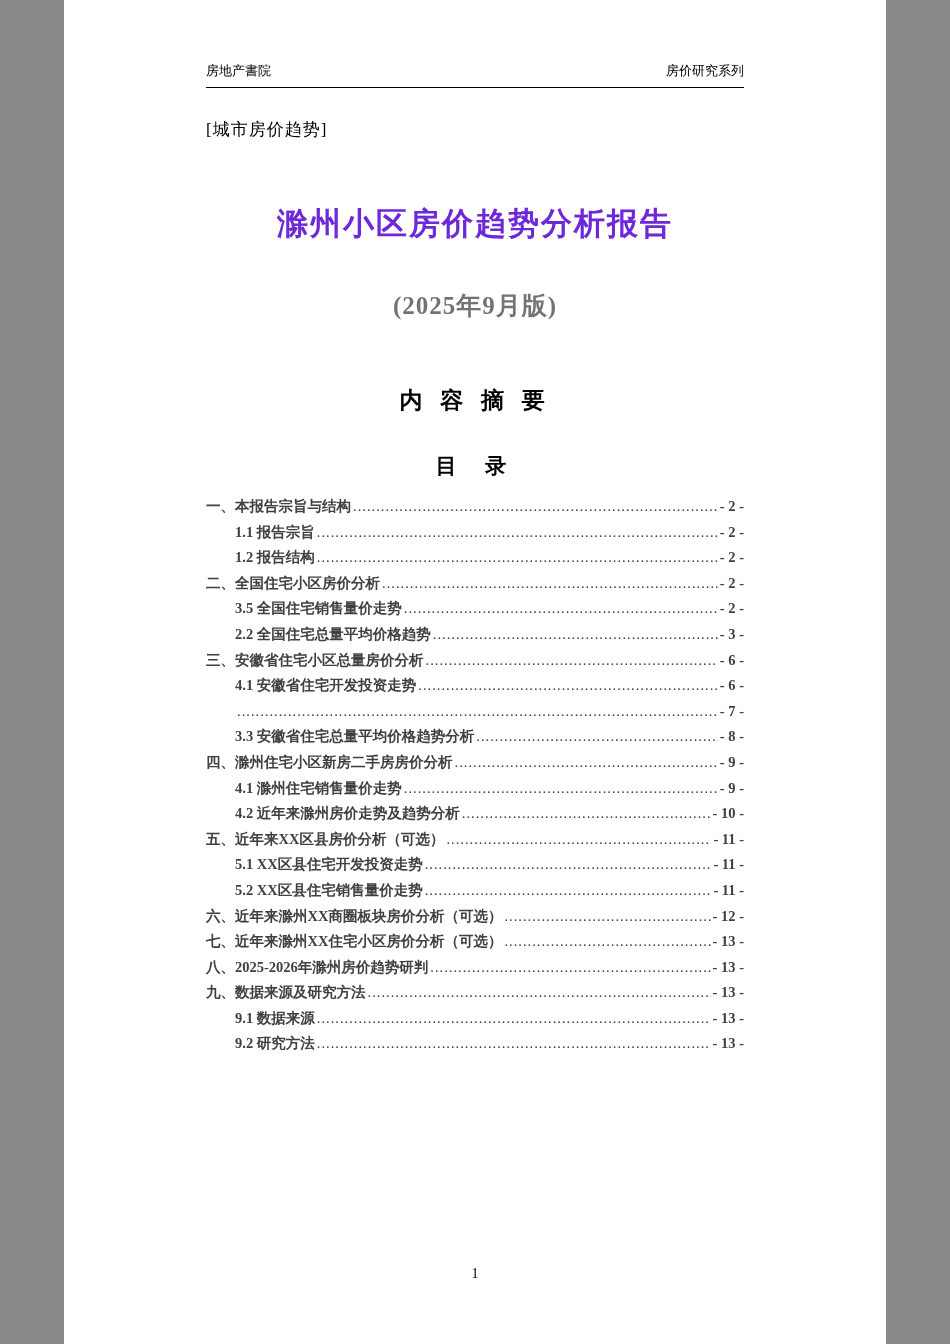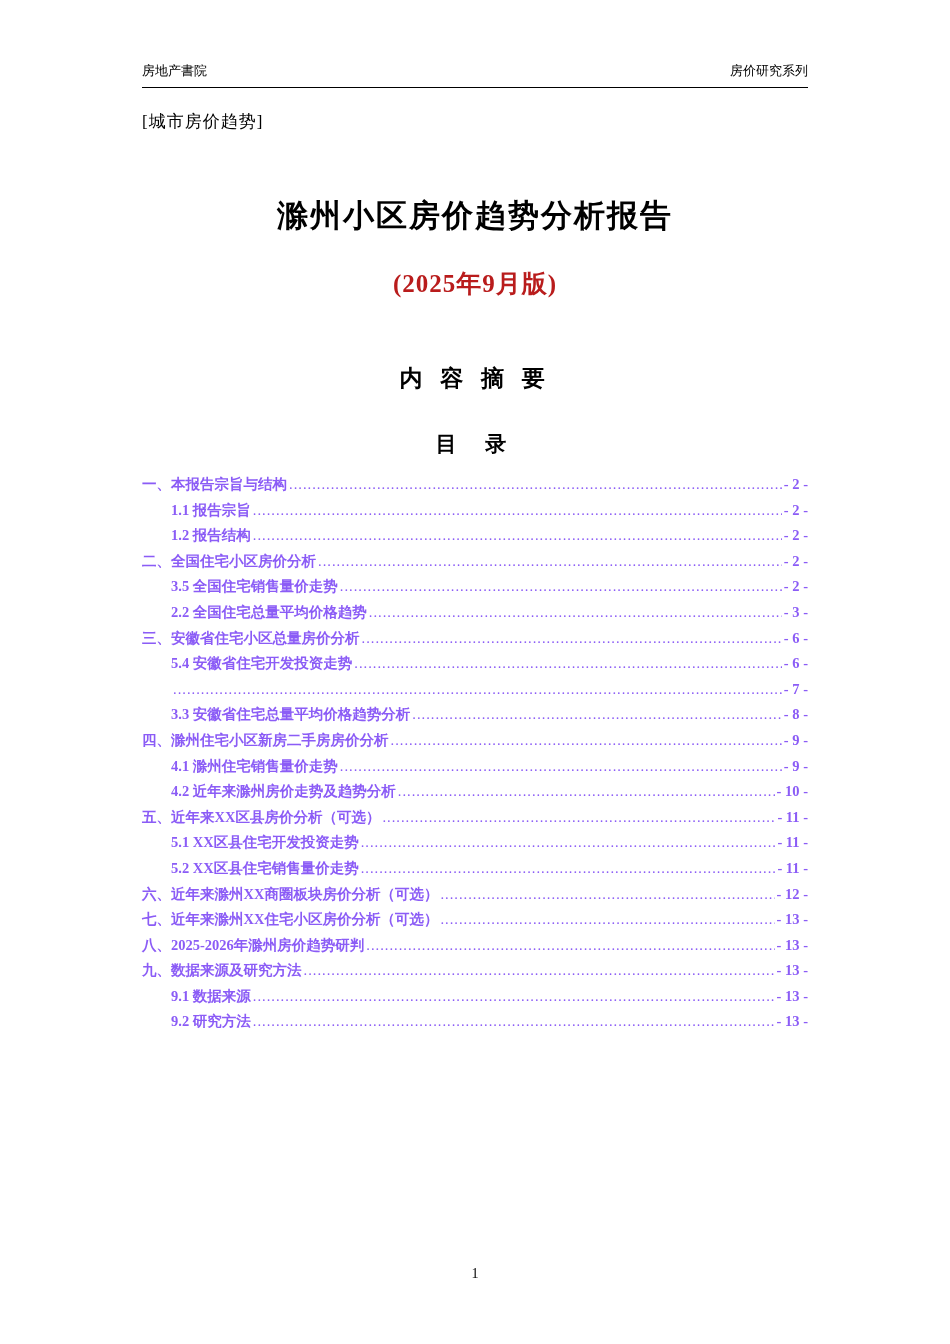--- a/index.html
+++ b/index.html
@@ -1,62 +1,62 @@
 <!DOCTYPE html>
 <html><head>
 <meta charset="utf-8">
 <style>
   html,body{margin:0;padding:0;background:#888;}
   .page{
     position:relative;
-    width:950px;height:1344px;
+    width:822px;height:1344px;
     margin:0 auto;
     background:#ffffff;
     font-family:"Liberation Serif","DejaVu Serif",serif;
     color:#000;
     overflow:hidden;
   }
   .content{margin:0 142px;}
   
   .doc-header{
     display:flex;justify-content:space-between;align-items:flex-end;
     padding-top:62px;padding-bottom:7px;
     border-bottom:1.5px solid #000;
     font-size:13px;
   }
-  .tagline{margin-top:22px;font-size:17px;letter-spacing:1px;}
+  .tagline{margin-top:30px;font-size:17px;letter-spacing:1px;}
   
   .report-title{
     margin-top:62px;text-align:center;
-    font-size:31px;font-weight:bold;color:#000000;letter-spacing:2px;
+    font-size:31px;font-weight:bold;color:#6d28d9;letter-spacing:2px;
   }
   .report-subtitle{
-    margin-top:30px;text-align:center;
-    font-size:25px;font-weight:bold;color:#b91c1c;letter-spacing:1px;
+    margin-top:44px;text-align:center;
+    font-size:25px;font-weight:bold;color:#737373;letter-spacing:1px;
   }
   .summary-heading{
     margin-top:63px;text-align:center;
     font-size:23px;font-weight:bold;letter-spacing:6px;
   }
   .summary-paragraph{
     margin-top:22px;
     font-size:19.5px;line-height:2.32;
     text-align:justify;text-indent:2em;
     letter-spacing:0.5px;
   }
   .toc-heading{
     margin-top:36px;text-align:center;
     font-size:21px;font-weight:bold;letter-spacing:8px;font-family:Liberation Mono, monospace;
   }
   
   .toc-list{margin-top:14px;font-size:14.5px;font-weight:bold;}
   .toc-row{
     display:flex;align-items:flex-start;
     line-height:25.6px;height:25.6px;
-    text-decoration:none;color:#8b5cf6;
+    text-decoration:none;color:#404040;
     cursor:pointer;
   }
   .toc-row.level-2{padding-left:29px;}
   .toc-label{white-space:nowrap;flex:0 0 auto;}
   .toc-dots{
     flex:1 1 auto;overflow:hidden;white-space:nowrap;
     margin:0 2px;letter-spacing:1px;font-weight:normal;
   }
   .toc-page{white-space:nowrap;flex:0 0 auto;}
   .footer-page-number{
@@ -116,21 +116,21 @@
           <span class="toc-label">2.2 全国住宅总量平均价格趋势</span>
           <span class="toc-dots">........................................................................................................................................................................................................</span>
           <span class="toc-page">- 3 -</span>
         </div>
         <div class="toc-row level-1">
           <span class="toc-label">三、安徽省住宅小区总量房价分析</span>
           <span class="toc-dots">........................................................................................................................................................................................................</span>
           <span class="toc-page">- 6 -</span>
         </div>
         <div class="toc-row level-2">
-          <span class="toc-label">5.4 安徽省住宅开发投资走势</span>
+          <span class="toc-label">4.1 安徽省住宅开发投资走势</span>
           <span class="toc-dots">........................................................................................................................................................................................................</span>
           <span class="toc-page">- 6 -</span>
         </div>
         <div class="toc-row level-2">
           <span class="toc-dots">........................................................................................................................................................................................................</span>
           <span class="toc-page">- 7 -</span>
         </div>
         <div class="toc-row level-2">
           <span class="toc-label">3.3 安徽省住宅总量平均价格趋势分析</span>
           <span class="toc-dots">........................................................................................................................................................................................................</span>

